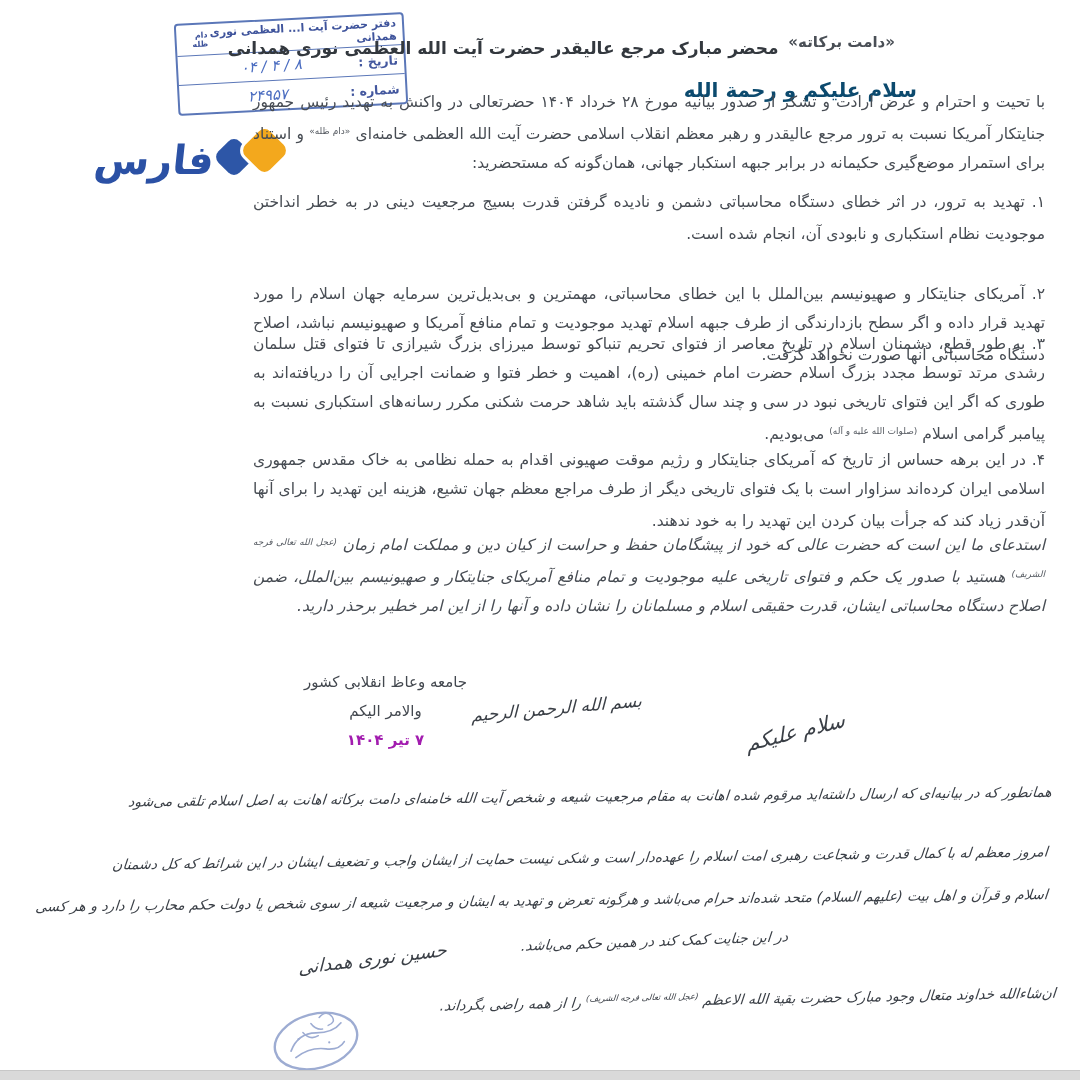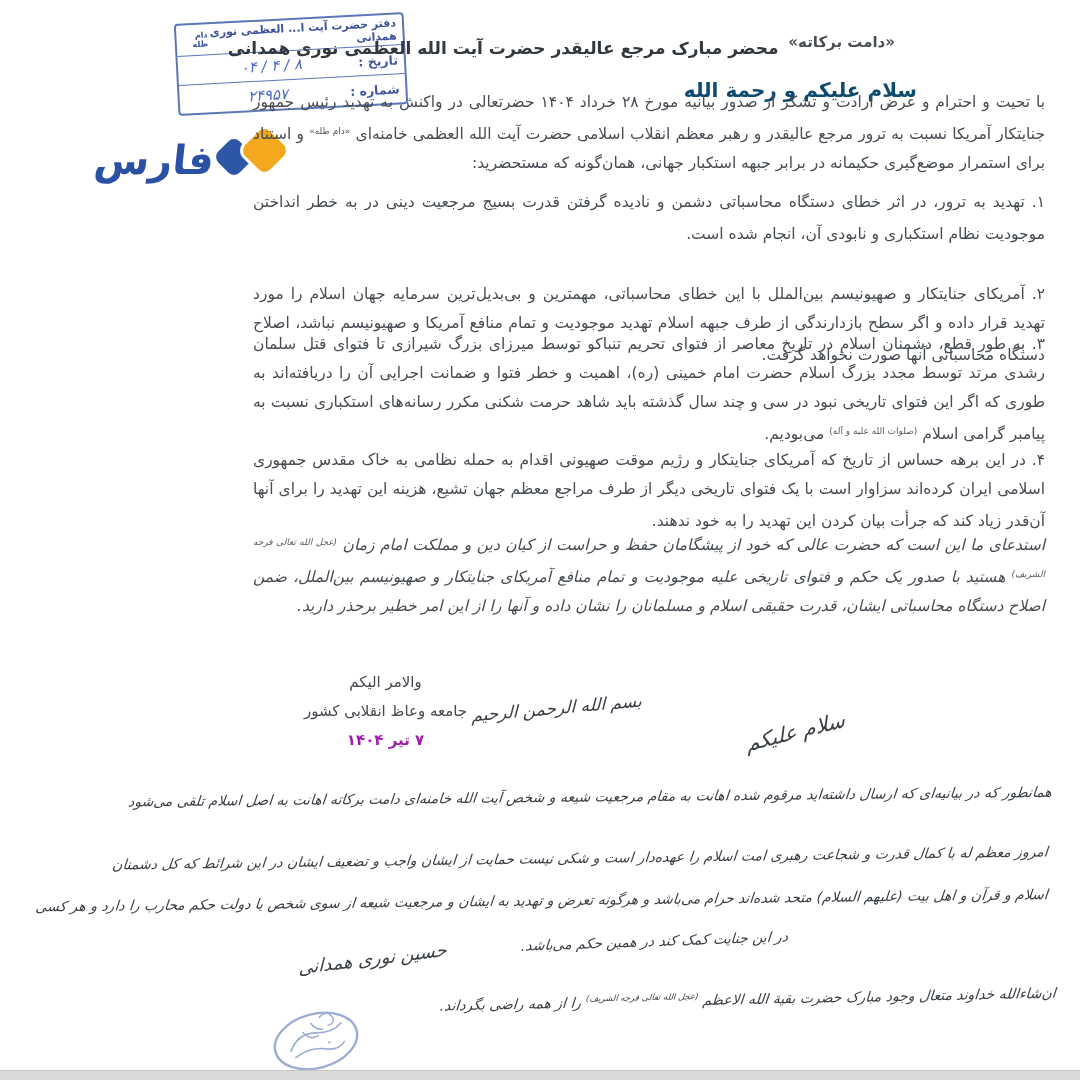--- a/index.html
+++ b/index.html
@@ -118,22 +118,22 @@
 
   <div class="para typed p-item4">
     <span>۴. در این برهه حساس از تاریخ که آمریکای جنایتکار و رژیم موقت صهیونی اقدام به حمله نظامی به خاک مقدس جمهوری اسلامی ایران کرده‌اند سزاوار است با یک فتوای تاریخی دیگر از طرف مراجع معظم جهان تشیع، هزینه این تهدید را برای آنها آن‌قدر زیاد کند که جرأت بیان کردن این تهدید را به خود ندهند.</span><span class="hon-inline"></span><span></span>
   </div>
 
   <div class="para typed p-close">
     <span>استدعای ما این است که حضرت عالی که خود از پیشگامان حفظ و حراست از کیان دین و مملکت امام زمان </span><span class="hon-inline">(عجل الله تعالی فرجه الشریف)</span><span> هستید با صدور یک حکم و فتوای تاریخی علیه موجودیت و تمام منافع آمریکای جنایتکار و صهیونیسم بین‌الملل، ضمن اصلاح دستگاه محاسباتی ایشان، قدرت حقیقی اسلام و مسلمانان را نشان داده و آنها را از این امر خطیر برحذر دارید.</span>
   </div>
 
   <div class="signoff">
+    <div>جامعه وعاظ انقلابی کشور</div>
     <div>والامر الیکم</div>
-    <div>جامعه وعاظ انقلابی کشور</div>
     <div class="date">۷ تیر ۱۴۰۴</div>
   </div>
 
   <div class="bismillah hand">بسم الله الرحمن الرحیم</div>
   <div class="salam hand">سلام علیکم</div>
 
   <div class="reply-line rl1 hand">همانطور که در بیانیه‌ای که ارسال داشته‌اید مرقوم شده اهانت به مقام مرجعیت شیعه و شخص آیت الله خامنه‌ای دامت برکاته اهانت به اصل اسلام تلقی می‌شود</div>
   <div class="reply-line rl2 hand">امروز معظم له با کمال قدرت و شجاعت رهبری امت اسلام را عهده‌دار است و شکی نیست حمایت از ایشان واجب و تضعیف ایشان در این شرائط که کل دشمنان</div>
   <div class="reply-line rl3 hand">اسلام و قرآن و اهل بیت (علیهم السلام) متحد شده‌اند حرام می‌باشد و هرگونه تعرض و تهدید به ایشان و مرجعیت شیعه از سوی شخص یا دولت حکم محارب را دارد و هر کسی</div>
   <div class="reply-line rl4 hand">در این جنایت کمک کند در همین حکم می‌باشد.</div>

